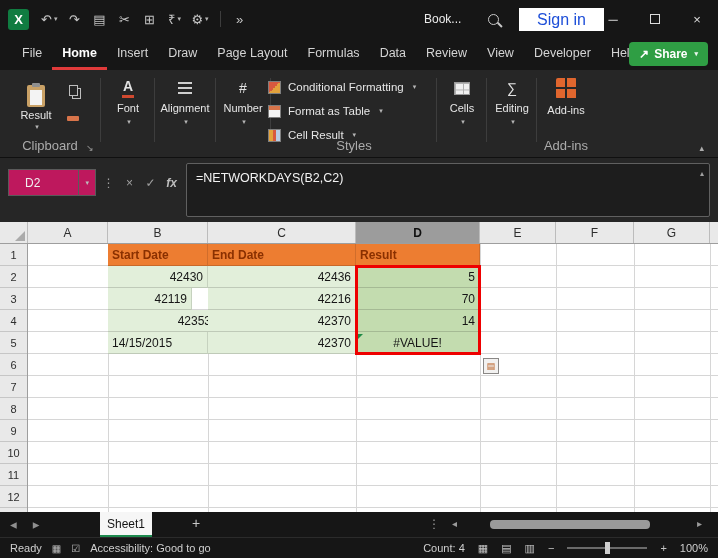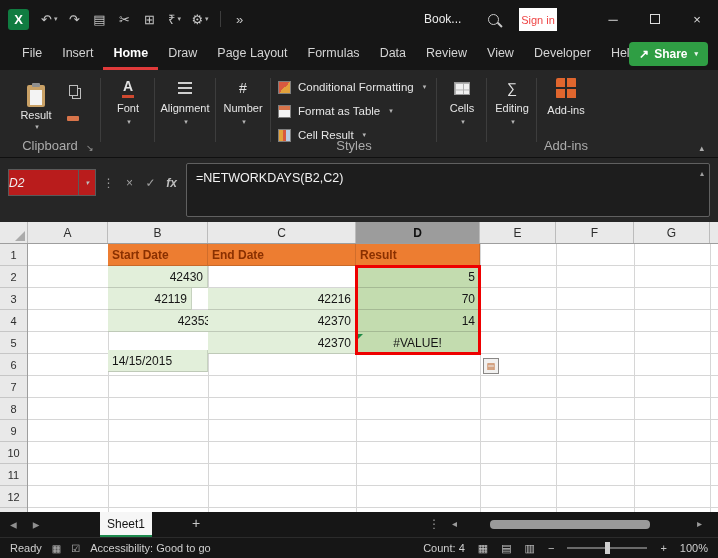--- a/index.html
+++ b/index.html
@@ -19,22 +19,22 @@
             justify-content:center; color:#c6c6c6; font-size:13px; border-radius:3px; }
   .tb-btn .g { font-size:13px; line-height:1; }
   .caret { font-size:7px; margin-left:2px; color:#b5b5b5; }
   .tb-sep { width:1px; height:16px; background:#3d3d3d; margin:0 5px; }
   .doc-title { position:absolute; left:424px; top:12px; font-size:12px; color:#ececec; }
   .search-btn { position:absolute; left:488px; top:9px; width:22px; height:20px; }
   .search-icon { display:block; width:11px; height:11px; border:1.5px solid #c9c9c9;
                  border-radius:50%; position:relative; }
   .search-icon::after { content:""; position:absolute; width:6px; height:1.5px; background:#c9c9c9;
                         right:-5px; bottom:-2px; transform:rotate(45deg); }
-  .signin { position:absolute; left:519px; top:8px; width:38px; height:23px; background:#ffffff;
-            color:#ef4444; font-size:11px; display:flex; align-items:center; justify-content:center; }
+  .signin { position:absolute; left:519px; top:8px; width:85px; height:23px; background:#ffffff;
+            color:#1d4ed8; font-size:16px; display:flex; align-items:center; justify-content:center; }
   .win-controls { position:absolute; right:0; top:0; height:38px; display:flex; }
   .win-btn { width:42px; height:38px; display:flex; align-items:center; justify-content:center;
              color:#dcdcdc; font-size:13px; }
   .max-box { width:10px; height:10px; border:1px solid #dcdcdc; display:block; }
 
   
   .menubar { position:absolute; top:38px; left:0; right:0; height:32px; background:#161616;
              display:flex; align-items:stretch; padding-left:12px; }
   .menu-tab { padding:0 10px; display:flex; align-items:center; font-size:12.5px; color:#d4d4d4;
               border-bottom:3px solid transparent; }
@@ -58,42 +58,42 @@
   .small-col { position:absolute; left:62px; top:10px; display:flex; flex-direction:column; gap:8px; }
   .sm-btn { width:22px; height:20px; display:flex; align-items:center; justify-content:center; }
   .copy-ic { width:9px; height:11px; border:1px solid #bdbdbd; box-shadow:3px 3px 0 -1px #262626, 3px 3px 0 0 #bdbdbd; display:block; }
   .fp-ic { width:12px; height:5px; background:#d8744a; border-radius:1px; box-shadow:4px 7px 0 -3px #bdbdbd; display:block; }
   .launcher { position:absolute; left:86px; bottom:4px; font-size:9px; color:#9a9a9a; }
   .cgroup { position:absolute; top:8px; display:flex; flex-direction:column; align-items:center; gap:4px; }
   .cg-icon { height:20px; display:flex; align-items:center; justify-content:center; color:#e2e2e2; font-size:14px; }
   .cg-label { font-size:11px; color:#e6e6e6; }
   .font-A { font-weight:700; border-bottom:3px solid #d0492f; padding:0 1px; line-height:1.1; }
   .align-ic { width:14px; height:12px; background:repeating-linear-gradient(to bottom,#cfcfcf 0 2px, transparent 2px 5px); }
-  .styles-btn { position:absolute; left:278px; height:22px; display:flex; align-items:center; gap:7px;
+  .styles-btn { position:absolute; left:268px; height:22px; display:flex; align-items:center; gap:7px;
                 font-size:11.5px; color:#e6e6e6;justify-content:space-between; }
   .sq { width:13px; height:13px; border:1px solid #7e7e7e; flex:none; }
   .icon-cf { background:linear-gradient(135deg,#d8593f 0 50%,#e2a23c 50% 100%); }
   .icon-ft { background:#f4f4f4; box-shadow:inset 0 4px 0 #d8744a; }
   .icon-cs { background:linear-gradient(90deg,#e2a23c 0 33%,#d8593f 33% 66%,#b8cce4 66% 100%); }
   .cells-ic { width:16px; height:13px; background:#f0f0f0; border:1px solid #9a9a9a;
               background-image:linear-gradient(to right,#b0b0b0 1px,transparent 1px),
                                linear-gradient(to bottom,#b0b0b0 1px,transparent 1px);
               background-size:8px 6.5px; }
   .addins-big { position:absolute; left:540px; top:8px; width:52px; display:flex; flex-direction:column;
                 align-items:center; gap:5px; font-size:11px; color:#e6e6e6; }
   .addins-ic { width:21px; height:21px; background:#e0662e; border-radius:2px;
                background-image:linear-gradient(to right,#262626 2px,transparent 2px),
                                 linear-gradient(to bottom,#262626 2px,transparent 2px);
                background-size:11px 11px; background-position:-2px -2px; }
   .rib-collapse { position:absolute; right:14px; bottom:4px; color:#adadad; font-size:9px; }
 
   
   .fbar { position:absolute; top:158px; left:0; right:0; height:64px; background:#262626; }
   .namebox { position:absolute; left:8px; top:11px; width:88px; height:27px; border:1px solid #5a5a5a;
-             display:flex; align-items:center; color:#f0f0f0; font-size:12px; padding-left:0; background:#b91c1c;font-style:italic; }
+             display:flex; align-items:center; color:#f0f0f0; font-size:12px; padding-left:16px; background:#be185d; }
   .nb-caret { margin-left:auto; align-self:stretch; display:flex; align-items:center; padding:0 6px;
               border-left:1px solid #5a5a5a; font-size:7px; color:#bdbdbd; }
   .fb-icons { position:absolute; left:98px; top:11px; height:27px; display:flex; align-items:center; }
   .fb-ic { width:21px; text-align:center; color:#9f9f9f; font-size:12px; }
   .fb-ic.fx { font-style:italic; font-weight:700; color:#bdbdbd; }
   .formula-box { position:absolute; left:186px; top:5px; right:8px; height:54px; background:#1d1d1d;
                  border:1px solid #606060; border-radius:2px; color:#f2f2f2; font-size:12.5px;
                  padding:7px 22px 0 9px; }
   .fb-chevron { position:absolute; right:14px; top:11px; color:#9f9f9f; font-size:8px; }
 
@@ -203,22 +203,22 @@
       <span class="max-box"></span>
     </button>
     <button class="win-btn">
       <span>×</span>
     </button>
   </div>
 </header>
 
 <nav class="menubar">
   <div class="menu-tab">File</div>
+  <div class="menu-tab active">Home</div>
   <div class="menu-tab">Insert</div>
-  <div class="menu-tab active">Home</div>
   <div class="menu-tab">Draw</div>
   <div class="menu-tab">Page Layout</div>
   <div class="menu-tab">Formulas</div>
   <div class="menu-tab">Data</div>
   <div class="menu-tab">Review</div>
   <div class="menu-tab">View</div>
   <div class="menu-tab">Developer</div>
   <div class="menu-tab">Help</div>
   <button class="share-btn">
     <span>↗</span>
@@ -376,31 +376,32 @@
   <div class="vline" style="left:480px;"></div>
   <div class="vline" style="left:556px;"></div>
   <div class="vline" style="left:634px;"></div>
   <div class="vline" style="left:710px;"></div>
 
   <div class="cell hdrc" style="left:208px; top:22px; width:148px;">End Date</div>
   <div class="cell hdrc" style="left:108px; top:22px; width:100px;">Start Date</div>
   <div class="cell hdrc" style="left:356px; top:22px; width:124px;">Result</div>
 
   <div class="cell inc num" style="left:108px; top:44px; width:100px;">42430</div>
+  <div class="cell inc num" style="left:208px; top:44px; width:148px;">42436</div>
   <div class="cell resc num" style="left:356px; top:44px; width:124px;">5</div>
 
   <div class="cell inc num" style="left:108px; top:66px; width:84px;">42119</div>
   <div class="cell inc num" style="left:208px; top:66px; width:148px;">42216</div>
   <div class="cell resc num" style="left:356px; top:66px; width:124px;">70</div>
 
   <div class="cell inc num" style="left:108px; top:88px; width:108px;">42353</div>
   <div class="cell inc num" style="left:208px; top:88px; width:148px;">42370</div>
   <div class="cell resc num" style="left:356px; top:88px; width:124px;">14</div>
 
-  <div class="cell inc" style="left:108px; top:128px; width:100px;">14/15/2015</div>
+  <div class="cell inc" style="left:108px; top:110px; width:100px;">14/15/2015</div>
   <div class="cell inc num" style="left:208px; top:110px; width:148px;">42370</div>
   <div class="cell resc ctr" style="left:356px; top:110px; width:124px;">#VALUE!</div>
 
   <div class="err-tri"></div>
   <div class="sel-red"></div>
   <button class="err-opt">
     <span>▤</span>
   </button>
 </section>
 

